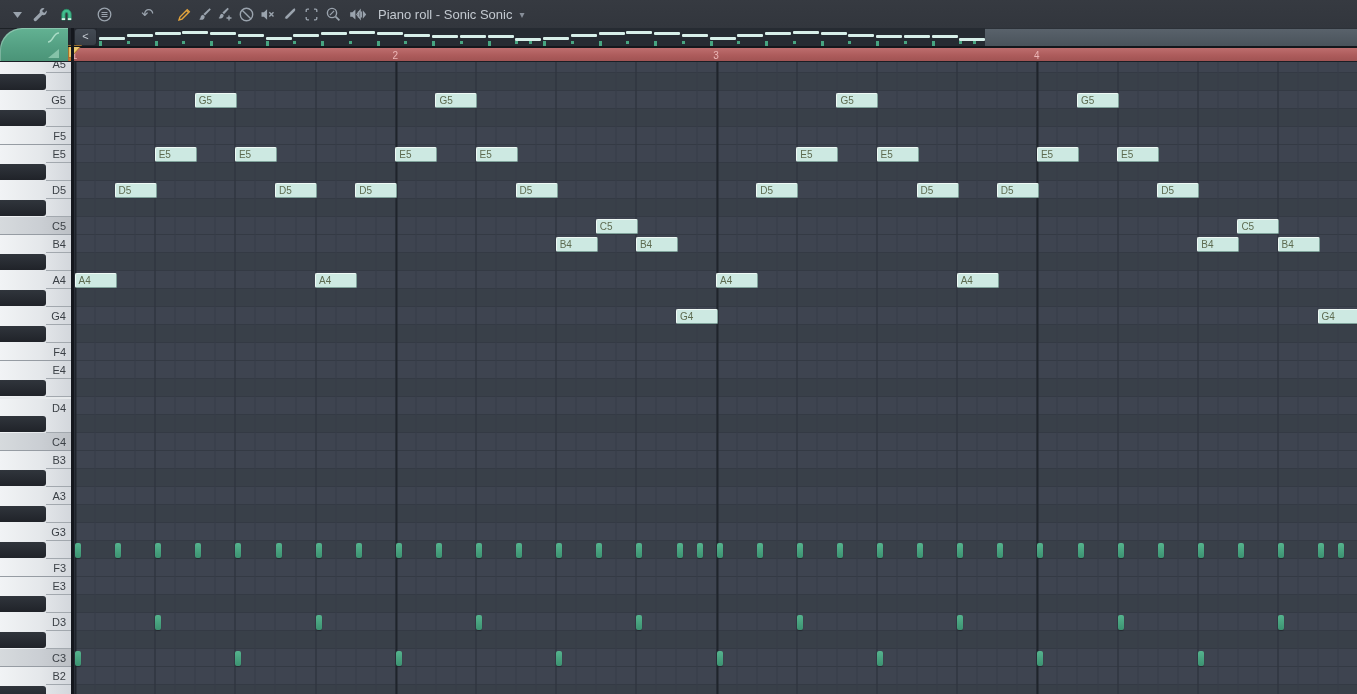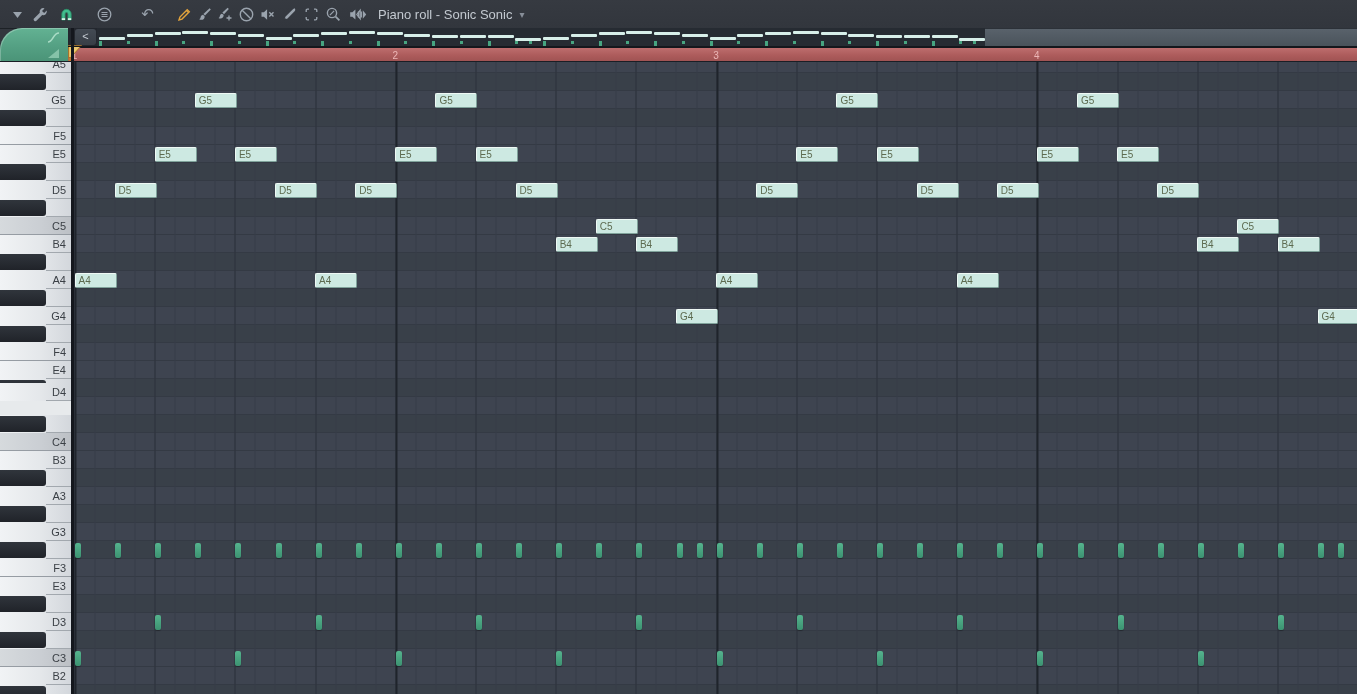--- a/index.html
+++ b/index.html
@@ -351,21 +351,21 @@
         <div class="keysep full"></div>
       </div>
       <div class="keyrow white" style="top: 299px;">
         <div class="keylabel">E4</div>
         <div class="keysep"></div>
       </div>
       <div class="keyrow white" style="top: 317px;">
         <div class="blackcap"></div>
         <div class="keysep"></div>
       </div>
-      <div class="keyrow white" style="top: 321px;">
+      <div class="keyrow white" style="top: 337px;">
         <div class="keylabel">D4</div>
         <div class="keysep"></div>
       </div>
       <div class="keyrow white" style="top: 353px;">
         <div class="blackcap"></div>
         <div class="keysep"></div>
       </div>
       <div class="keyrow croot white" style="top: 371px;">
         <div class="keylabel">C4</div>
         <div class="keysep full"></div>

